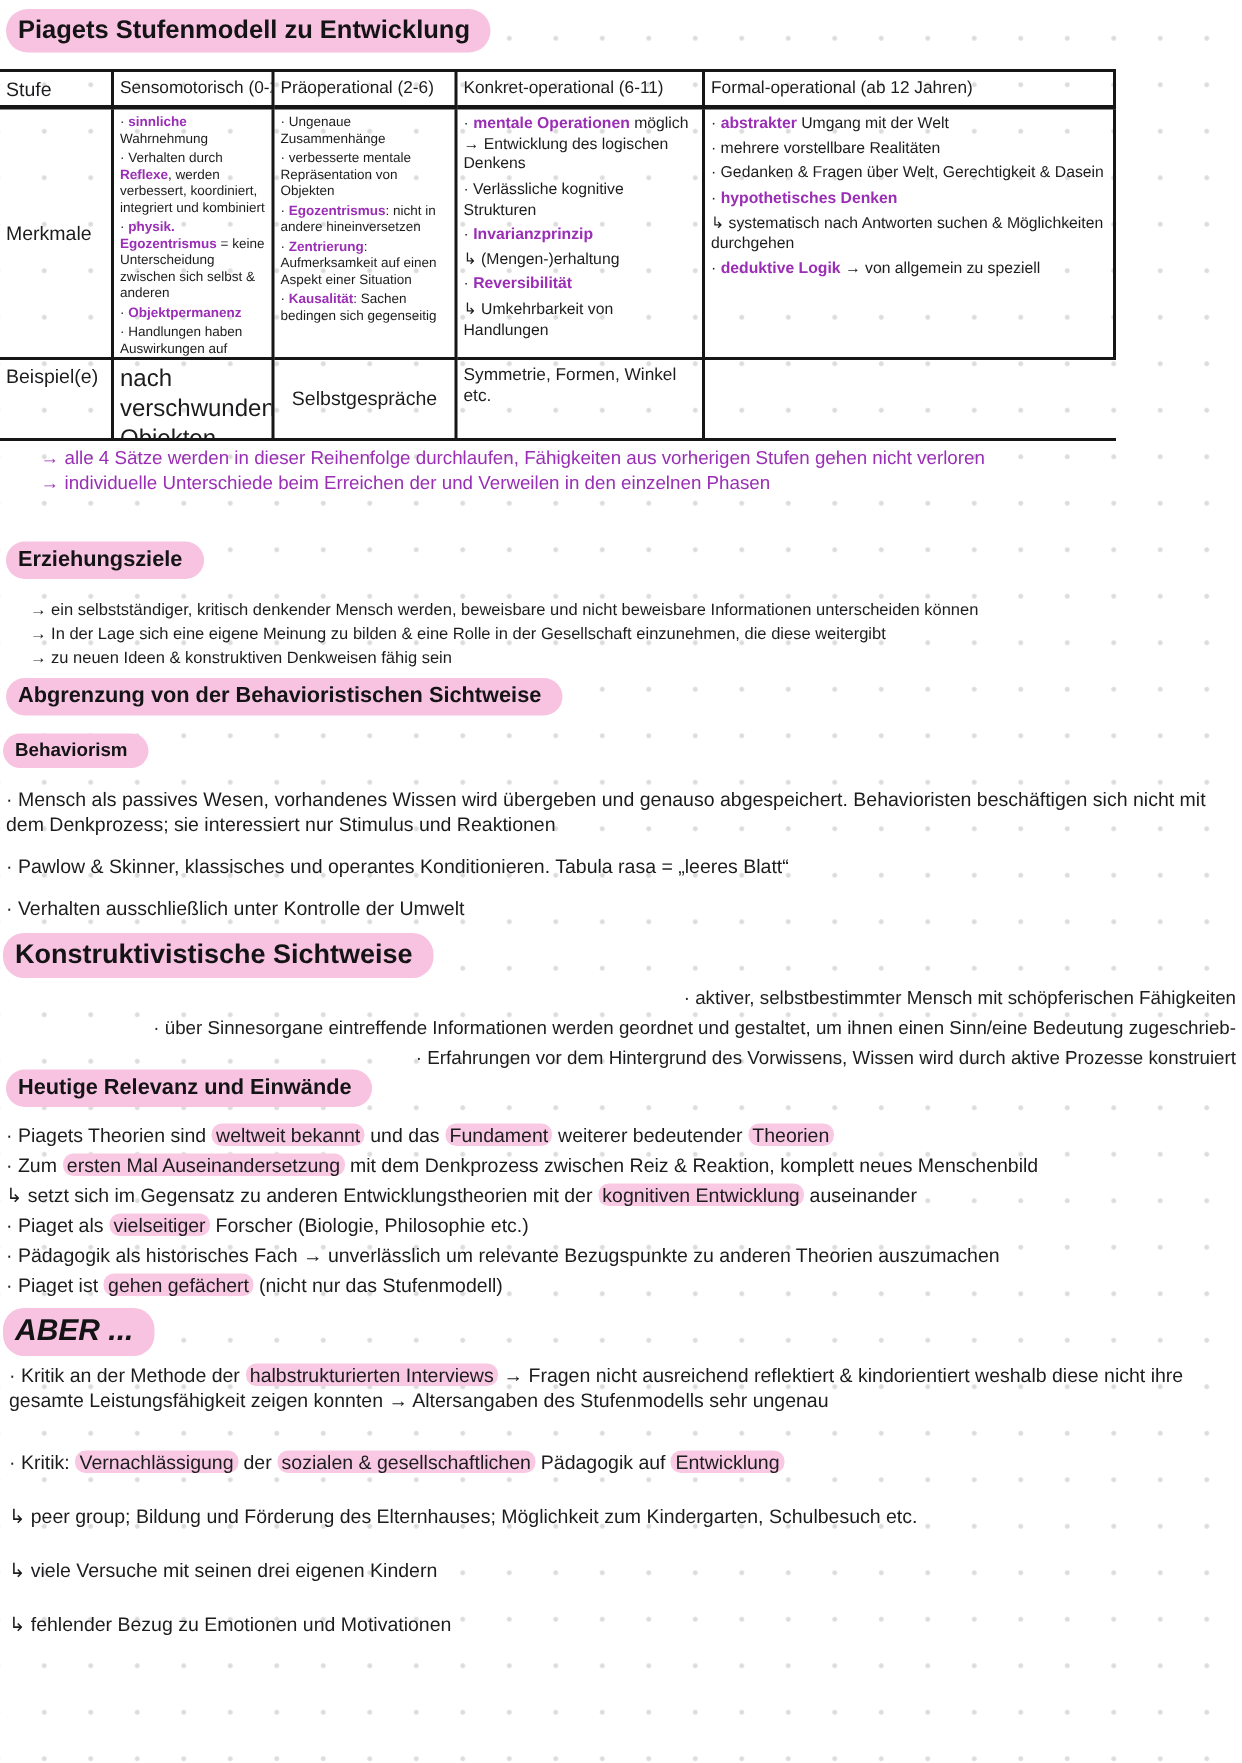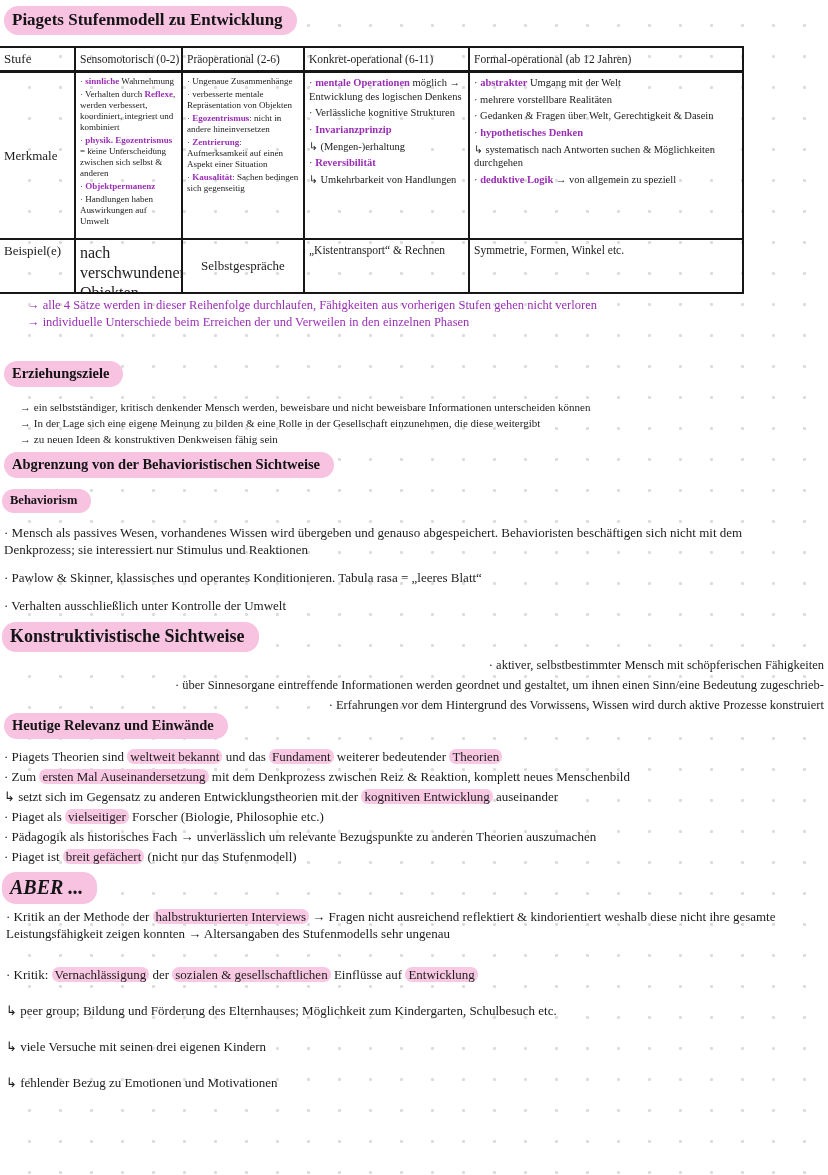--- a/index.html
+++ b/index.html
@@ -1,20 +1,20 @@
 <!DOCTYPE html>
 <html><head>
 <meta charset="utf-8">
 <style>
   html,body{margin:0;padding:0;background:#ffffff;}
   .page{
     position:relative;width:828px;height:1175px;overflow:hidden;background:#ffffff;
     background-image:radial-gradient(#dcdcdc 1.3px, rgba(0,0,0,0) 1.9px);
     background-size:31px 31px;background-position:14px 10px;
-    font-family:Liberation Serif, serif;color:#1c1c1e;
+    font-family:Liberation Sans, sans-serif;color:#1c1c1e;
   }
   .pill{
     display:inline-block;background:#f8c2e1;border-radius:14px;padding:4px 14px 5px 8px;
     font-weight:bold;color:#141416;white-space:nowrap;
   }
   .title-pill{position:absolute;left:4px;top:6px;font-size:17px;border-radius:16px;}
   .hpill{position:absolute;font-size:14.5px;}
   .abs{position:absolute;}
   .purple{color:#9a2fb5;}
   .hl{background:#f9c9e4;border-radius:7px;padding:0 3px;}
@@ -94,21 +94,20 @@
         <div class="line"><span>· mehrere vorstellbare Realitäten</span></div>
         <div class="line"><span>· Gedanken &amp; Fragen über Welt, Gerechtigkeit &amp; Dasein</span></div>
         <div class="line"><span>· </span><span class="purple">hypothetisches Denken</span></div>
         <div class="line"><span>↳ systematisch nach Antworten suchen &amp; Möglichkeiten durchgehen</span></div>
         <div class="line"><span>· </span><span class="purple">deduktive Logik</span><span> → von allgemein zu speziell</span></div>
       </div>
 
     <div class="cell rowlab">Beispiel(e)</div>
     <div class="cell beisp">nach verschwundenen Objekten suchen</div>
     <div class="cell beisp big">Selbstgespräche</div>
-    <div class="cell beisp med">„Kistentransport“ &amp; Rechnen</div>
     <div class="cell beisp med">Symmetrie, Formen, Winkel etc.</div>
   </div>
 
   <div class="abs notes" style="left:0;top:297px;width:820px;margin-left:27px;">
       <div class="line"><span>→ alle 4 Sätze werden in dieser Reihenfolge durchlaufen, Fähigkeiten aus vorherigen Stufen gehen nicht verloren</span></div>
       <div class="line"><span>→ individuelle Unterschiede beim Erreichen der und Verweilen in den einzelnen Phasen</span></div>
     </div>
 
   <div class="pill hpill" style="left:4px;top:361px;">Erziehungsziele</div>
   <div class="abs erz blist" style="left:4px;top:399px;width:820px;">
@@ -133,25 +132,25 @@
       <div class="line"><span>· Erfahrungen vor dem Hintergrund des Vorwissens, Wissen wird durch aktive Prozesse konstruiert</span></div>
     </div>
 
   <div class="pill hpill" style="left:4px;top:713px;">Heutige Relevanz und Einwände</div>
   <div class="abs tblock blist" id="relev-list" style="left:4px;top:748px;width:810px;">
       <div class="line"><span>· Piagets Theorien sind </span><span class="hl">weltweit bekannt</span><span> und das </span><span class="hl">Fundament</span><span> weiterer bedeutender </span><span class="hl">Theorien</span></div>
       <div class="line"><span>· Zum </span><span class="hl">ersten Mal Auseinandersetzung</span><span> mit dem Denkprozess zwischen Reiz &amp; Reaktion, komplett neues Menschenbild</span></div>
       <div class="line"><span>↳ setzt sich im Gegensatz zu anderen Entwicklungstheorien mit der </span><span class="hl">kognitiven Entwicklung</span><span> auseinander</span></div>
       <div class="line"><span>· Piaget als </span><span class="hl">vielseitiger</span><span> Forscher (Biologie, Philosophie etc.)</span></div>
       <div class="line"><span>· Pädagogik als historisches Fach → unverlässlich um relevante Bezugspunkte zu anderen Theorien auszumachen</span></div>
-      <div class="line"><span>· Piaget ist </span><span class="hl">breit gefächert</span><span> (nicht nur das Stufenmodell)</span></div>
+      <div class="line"><span>· Piaget ist </span><span class="hl">gehen gefächert</span><span> (nicht nur das Stufenmodell)</span></div>
     </div>
 
   <div class="pill hpill aber-pill" style="left:2px;top:872px;">ABER ...</div>
   <div class="abs tblock blist" id="aber-list" style="left:6px;top:908px;width:800px;">
       <div class="line"><span>· Kritik an der Methode der </span><span class="hl">halbstrukturierten Interviews</span><span> → Fragen nicht ausreichend reflektiert &amp; kindorientiert weshalb diese nicht ihre gesamte Leistungsfähigkeit zeigen konnten → Altersangaben des Stufenmodells sehr ungenau</span></div>
-      <div class="line"><span>· Kritik: </span><span class="hl">Vernachlässigung</span><span> der </span><span class="hl">sozialen &amp; gesellschaftlichen</span><span> Einflüsse auf </span><span class="hl">Entwicklung</span></div>
+      <div class="line"><span>· Kritik: </span><span class="hl">Vernachlässigung</span><span> der </span><span class="hl">sozialen &amp; gesellschaftlichen</span><span> Pädagogik auf </span><span class="hl">Entwicklung</span></div>
       <div class="line"><span>↳ peer group; Bildung und Förderung des Elternhauses; Möglichkeit zum Kindergarten, Schulbesuch etc.</span></div>
       <div class="line"><span>↳ viele Versuche mit seinen drei eigenen Kindern</span></div>
       <div class="line"><span>↳ fehlender Bezug zu Emotionen und Motivationen</span></div>
     </div>
 
 </div>
 
 </body></html>

